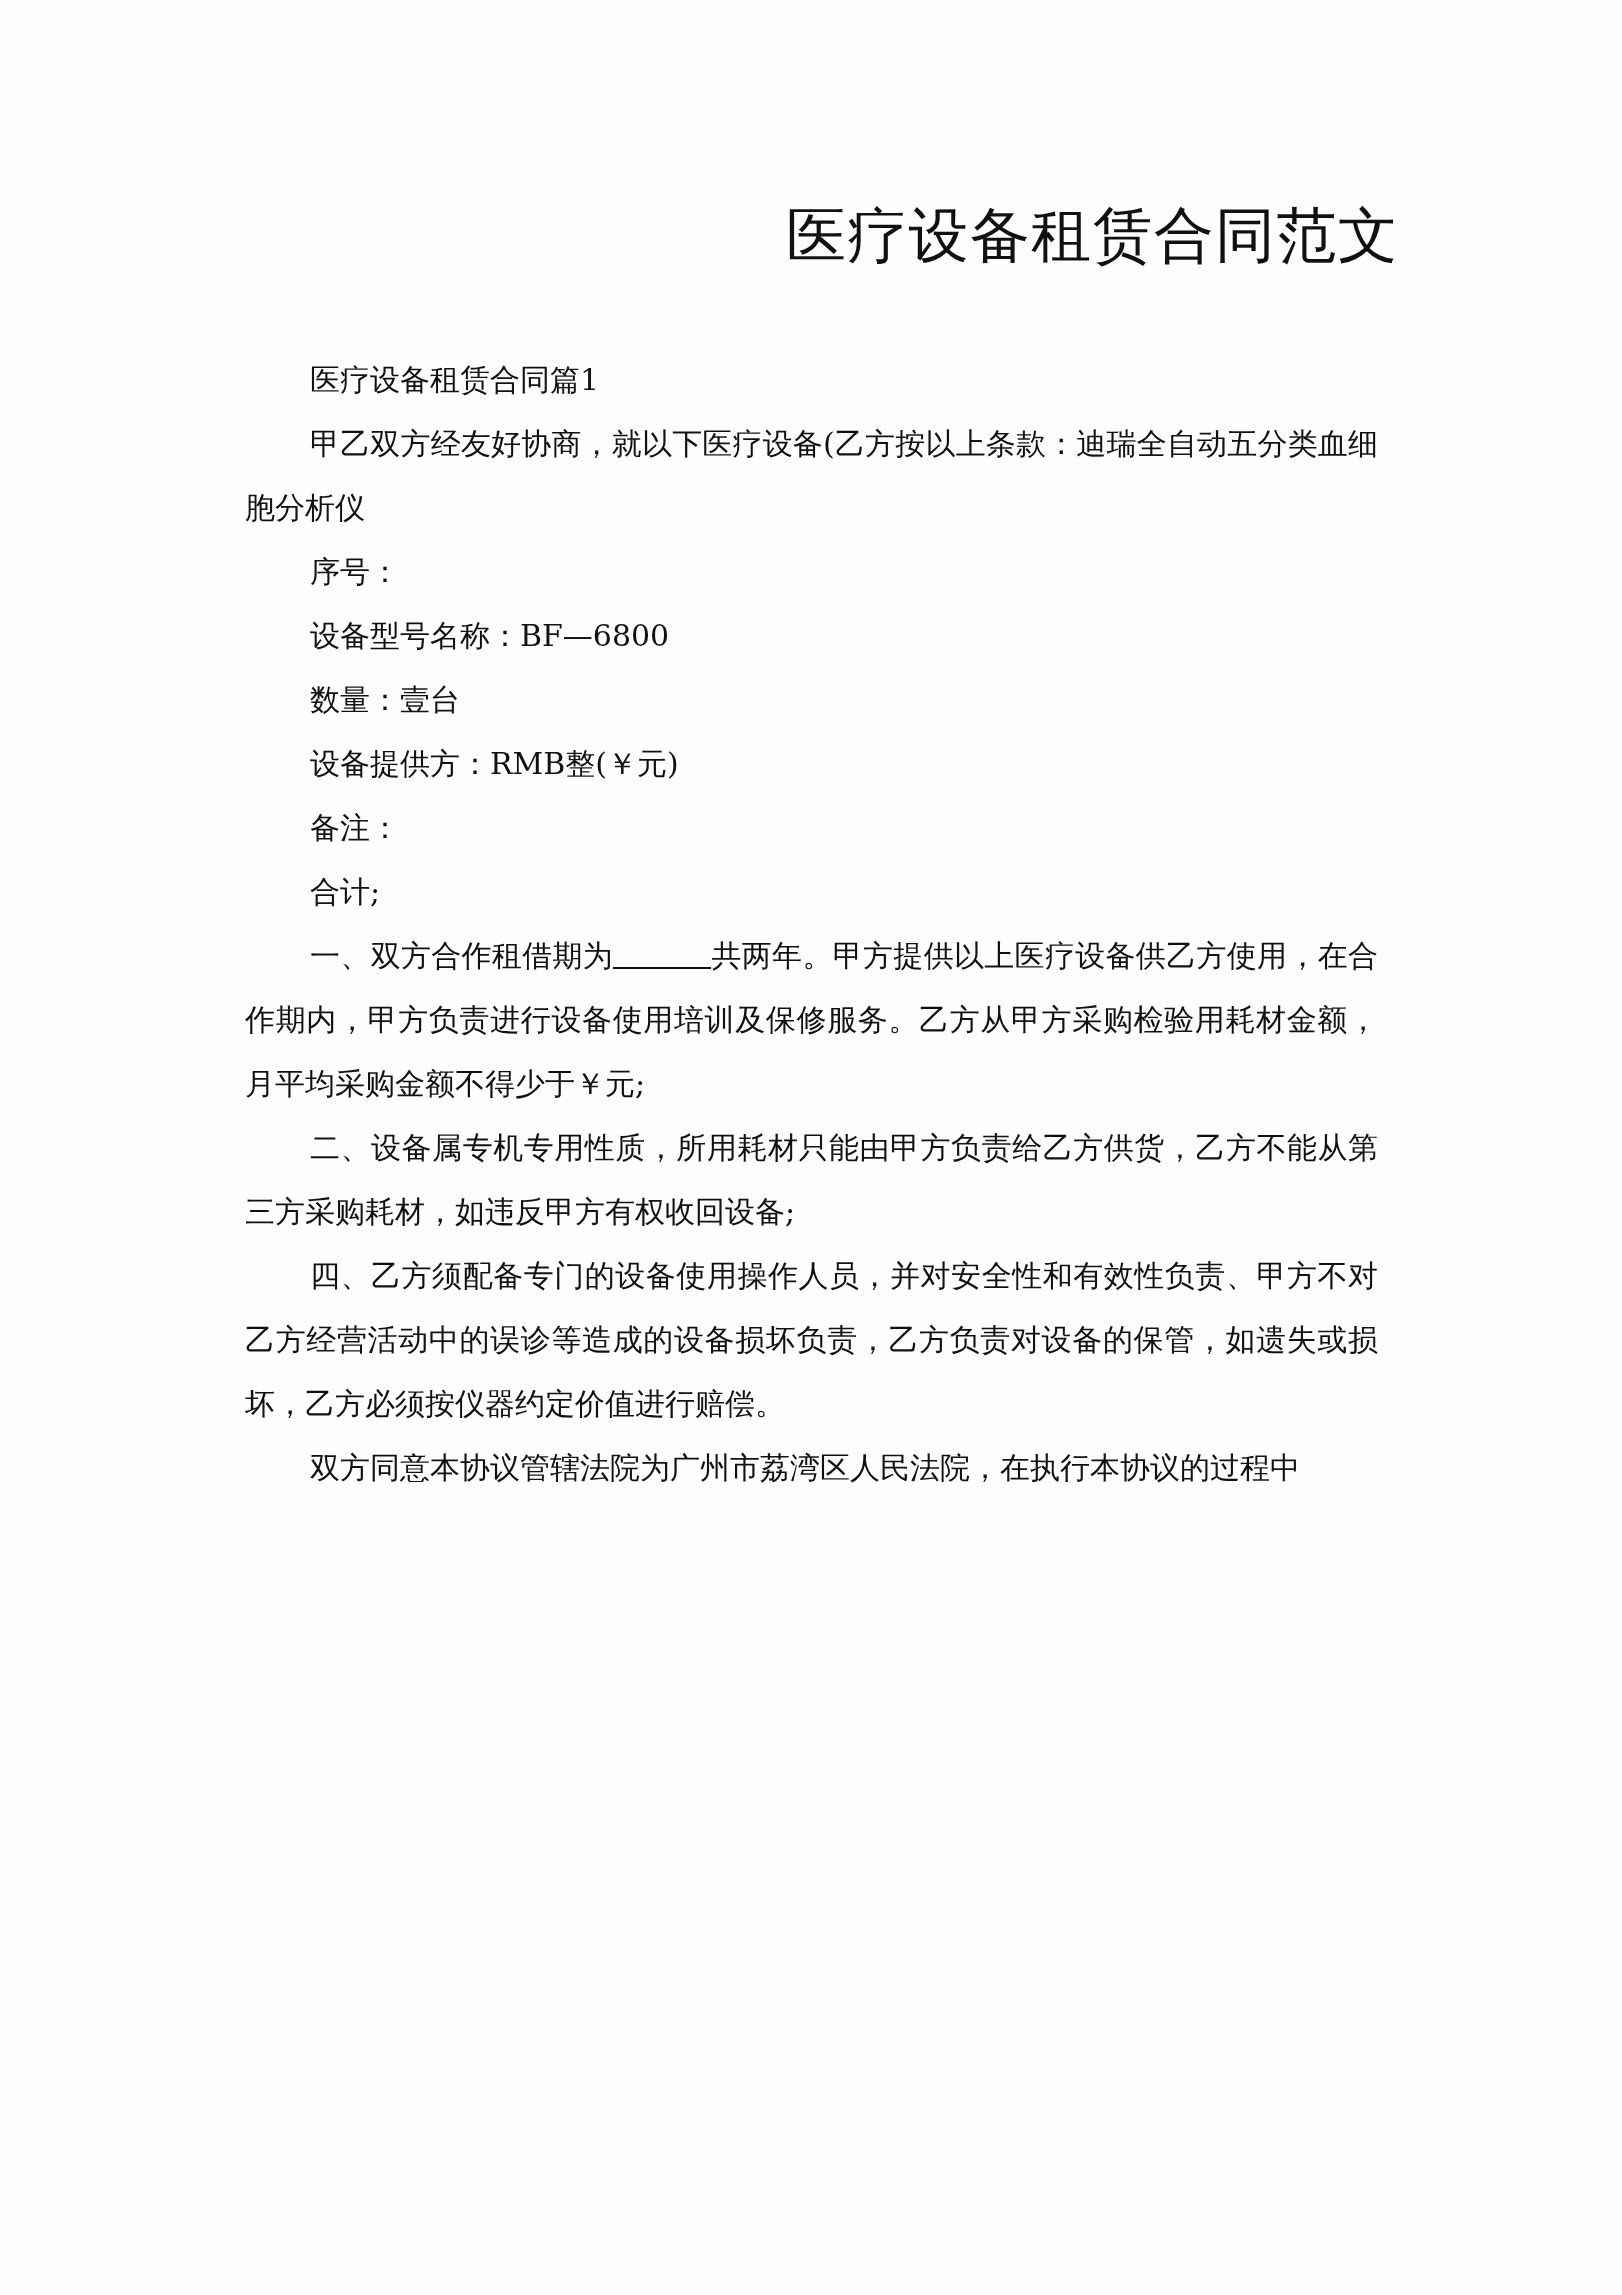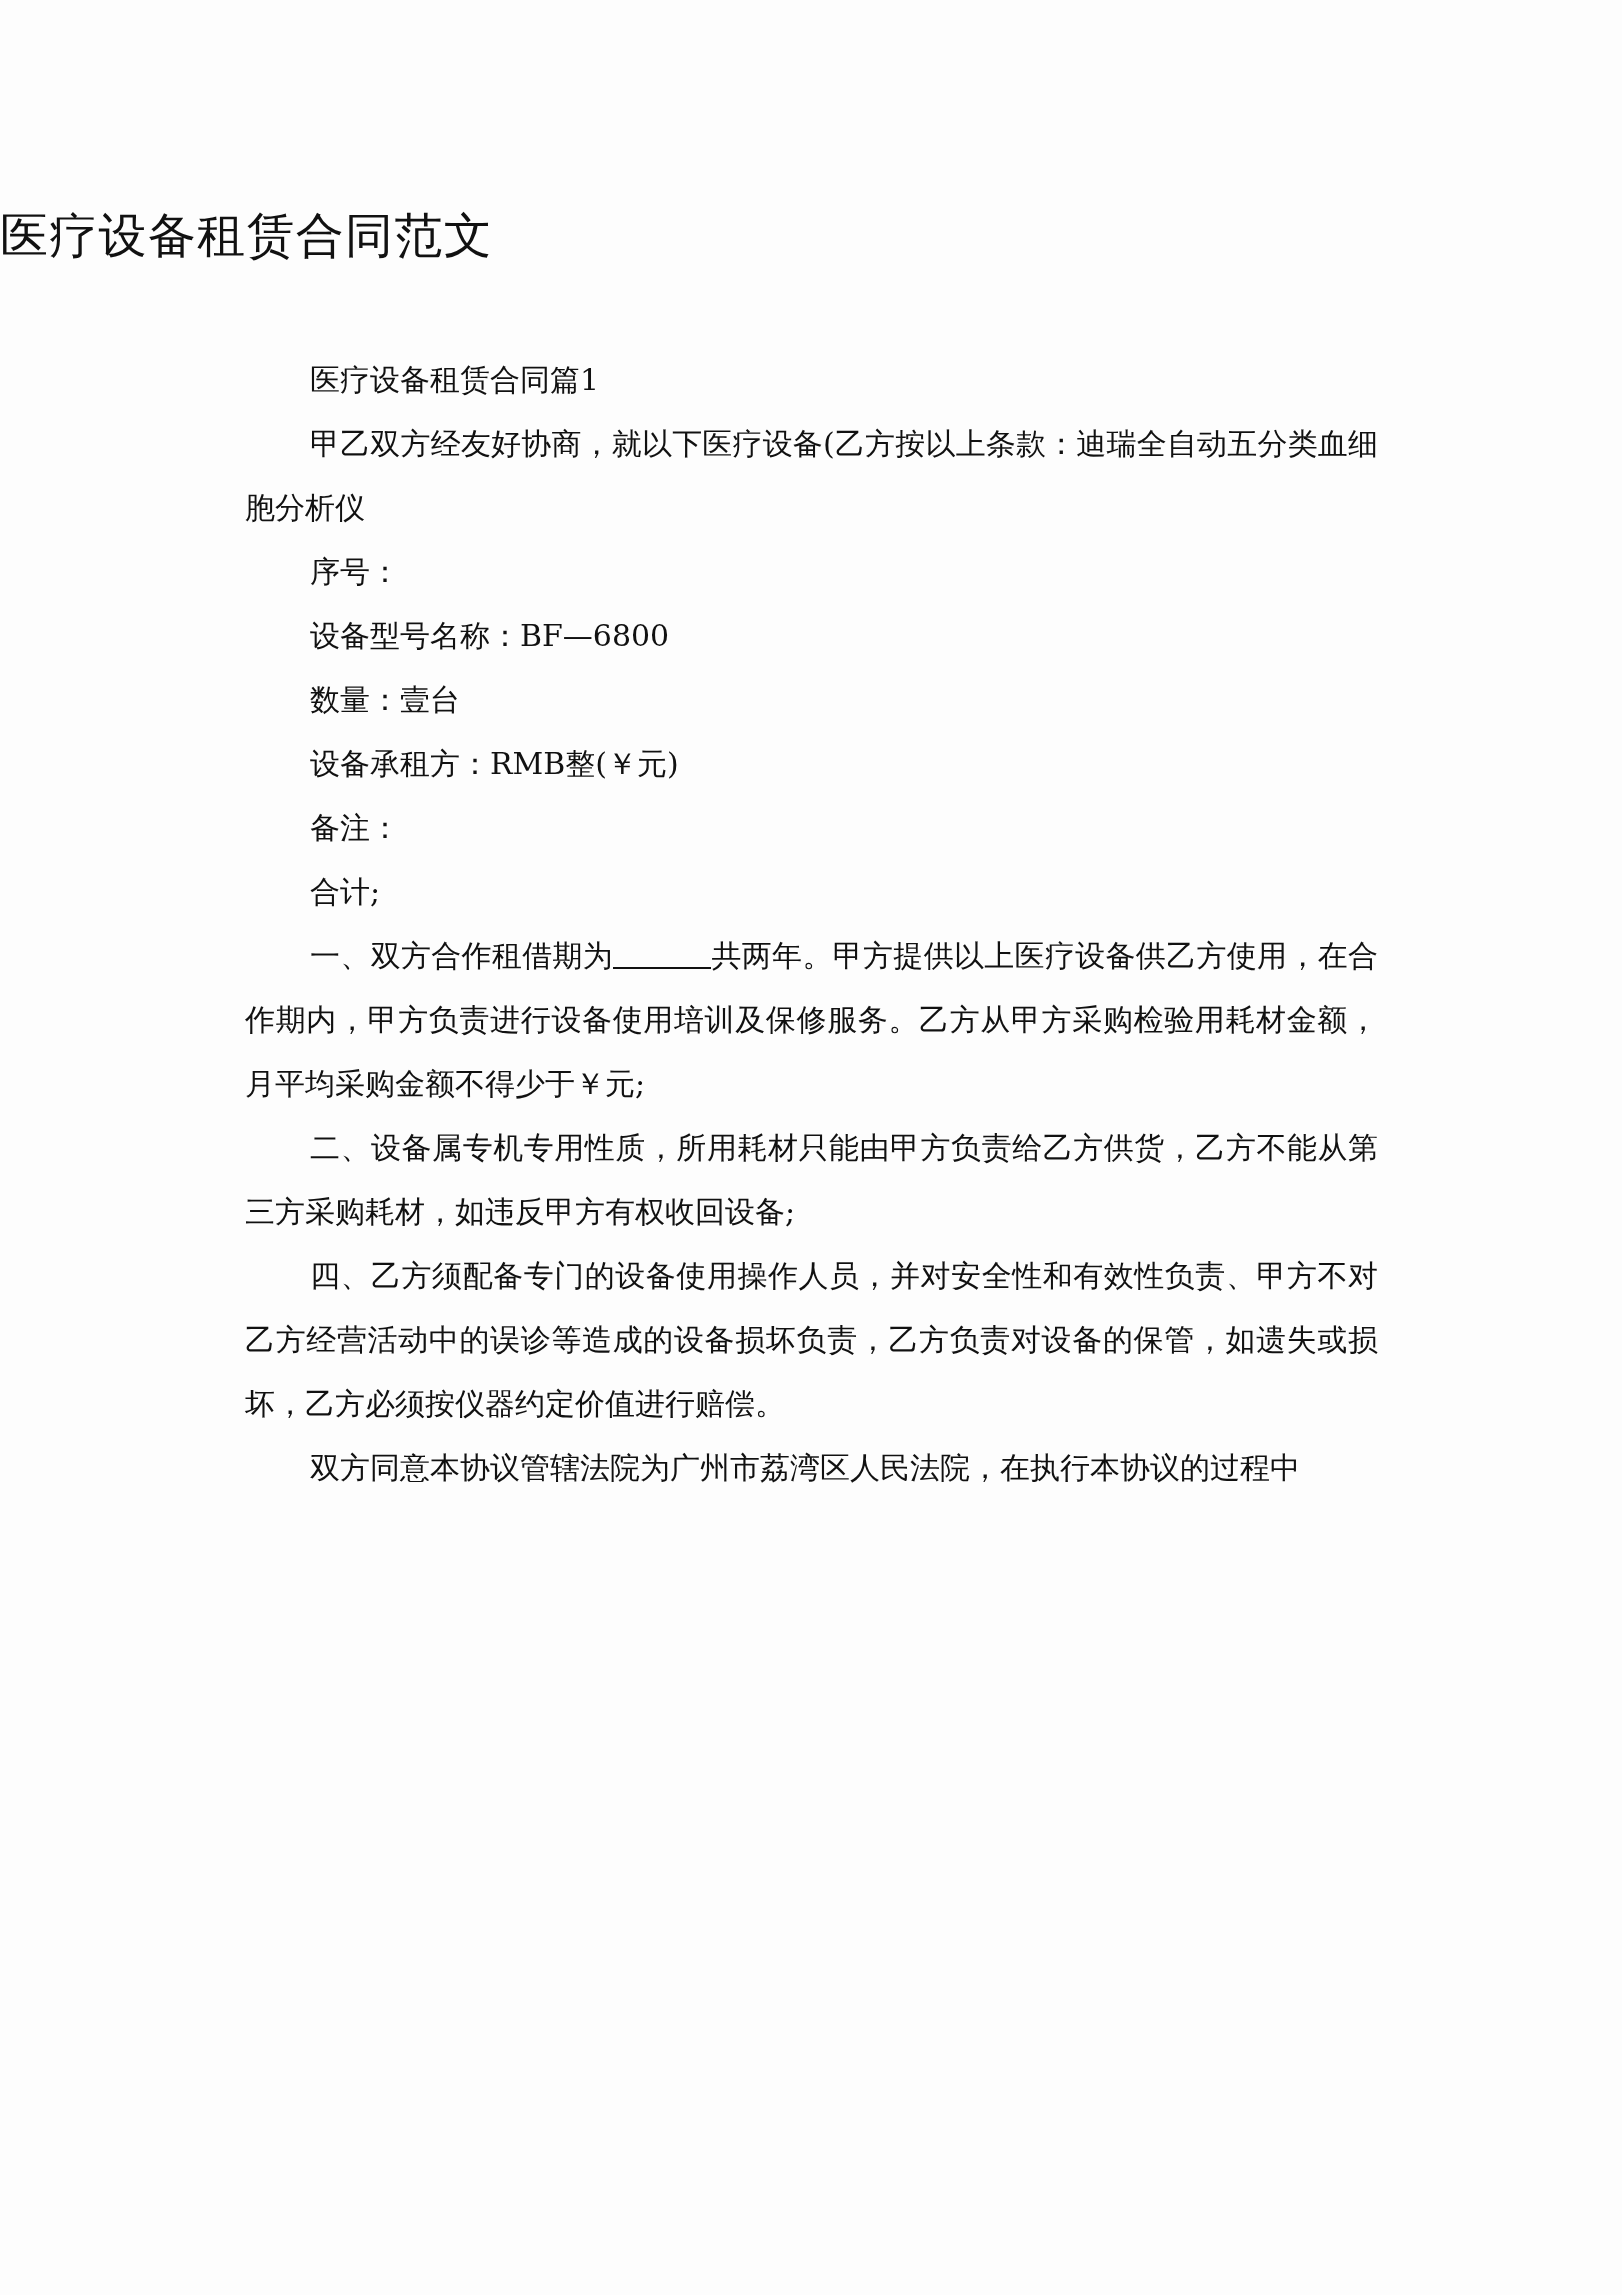--- a/index.html
+++ b/index.html
@@ -20,22 +20,22 @@
       left: 0; top: 0;
       width: 1623px;
       height: 2295px;
       background: #fdfdfd;
     }
     .title {
       position: absolute;
       top: 196px;
       left: 0;
       width: 1399px;
-      text-align: left;
-      font-size: 48px;
+      text-align: right;
+      font-size: 60px;
       line-height: 79px;
       letter-spacing: 1.3px;
       font-weight: normal;
       margin: 0;
     }
     .body {
       position: absolute;
       top: 348px;
       left: 245px;
       width: 1133px;
@@ -63,21 +63,21 @@
 <div class="page">
   <h1 class="title">医疗设备租赁合同范文</h1>
 
   <div class="body">
     <p class="para">医疗设备租赁合同篇1</p>
     <p class="para">甲乙双方经友好协商，就以下医疗设备(乙方按以上条款：迪瑞全自动五分类血细胞分析仪</p>
 
     <p class="para">序号：</p>
     <p class="para">设备型号名称：BF—6800</p>
     <p class="para">数量：壹台</p>
-    <p class="para">设备承租方：RMB整(￥元)</p>
+    <p class="para">设备提供方：RMB整(￥元)</p>
     <p class="para">备注：</p>
     <p class="para">合计;</p>
 
     <p class="para"><span>一、双方合作租借期为</span><span class="blank"></span><span>共两年。甲方提供以上医疗设备供乙方使用，在合作期内，甲方负责进行设备使用培训及保修服务。乙方从甲方采购检验用耗材金额，月平均采购金额不得少于￥元;</span></p>
     <p class="para">二、设备属专机专用性质，所用耗材只能由甲方负责给乙方供货，乙方不能从第三方采购耗材，如违反甲方有权收回设备;</p>
     <p class="para">四、乙方须配备专门的设备使用操作人员，并对安全性和有效性负责、甲方不对乙方经营活动中的误诊等造成的设备损坏负责，乙方负责对设备的保管，如遗失或损坏，乙方必须按仪器约定价值进行赔偿。</p>
     <p class="para">双方同意本协议管辖法院为广州市荔湾区人民法院，在执行本协议的过程中</p>
   </div>
 </div>
 

